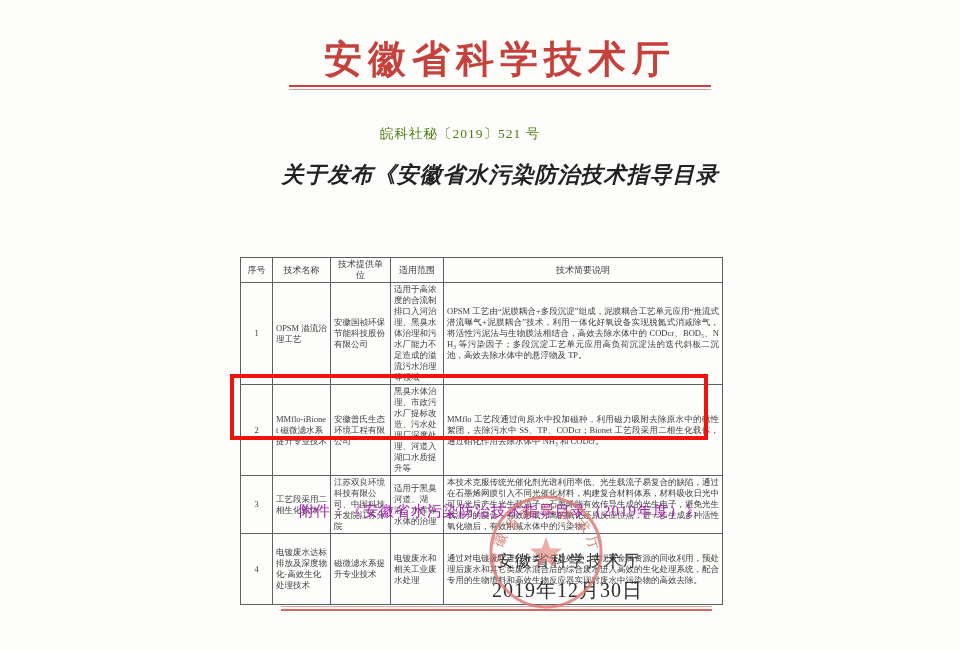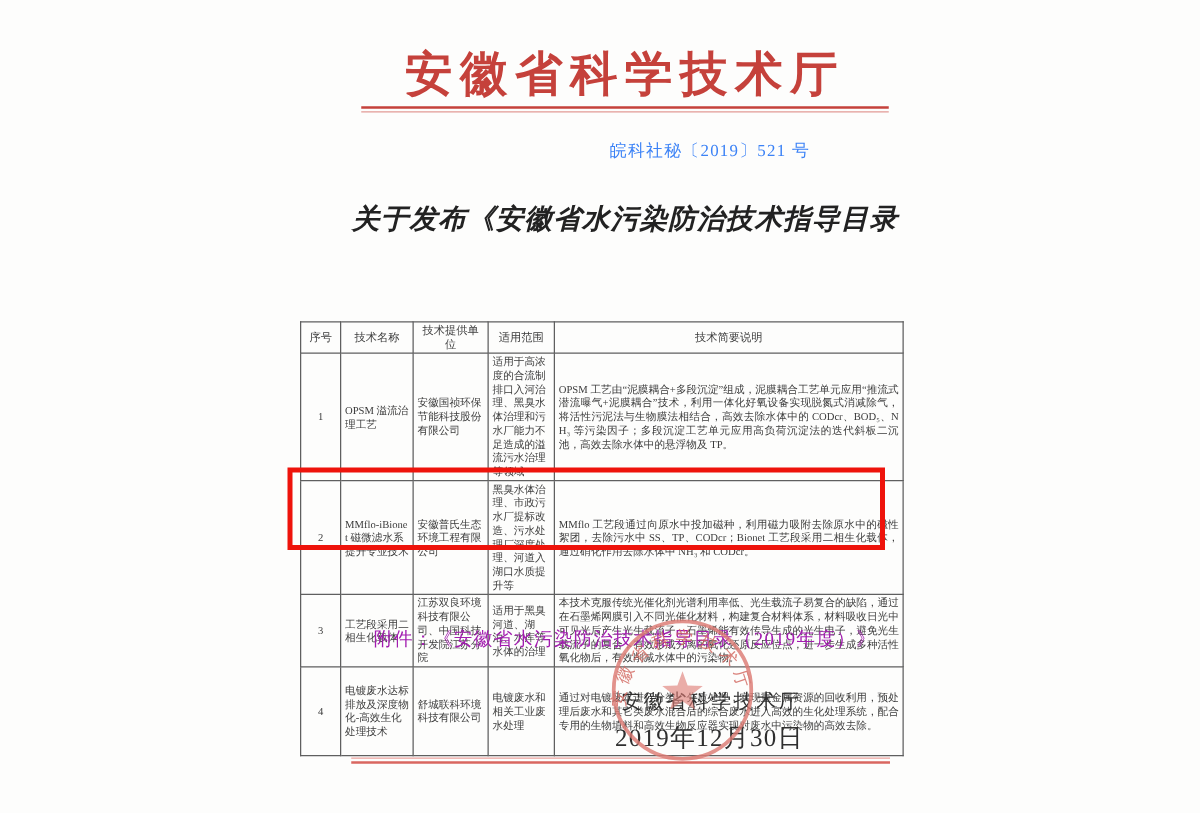--- a/index.html
+++ b/index.html
@@ -12,22 +12,22 @@
   .abs{position:absolute;}
 
   .agency-header{
     left:240px;top:34px;width:520px;text-align:center;
     font-size:38px;font-weight:bold;color:#c5413b;letter-spacing:6px;
   }
   .rule-main{left:289px;top:85px;width:422px;height:2px;background:#c5413b;}
   .rule-main-2{left:289px;top:89px;width:422px;height:1px;background:#e29a95;}
 
   .doc-number{
-    left:380px;top:112px;width:268px;text-align:right;
-    font-size:13.5px;color:#3b82f6;letter-spacing:1px;
+    left:380px;top:125px;width:268px;
+    font-size:13.5px;color:#4d7c0f;letter-spacing:1px;
   }
 
   .main-title{
     left:240px;top:161px;width:520px;text-align:center;
     font-size:22px;font-weight:bold;line-height:28px;color:#222;letter-spacing:1px;font-style:italic;
   }
 
   table.doc-table{
     position:absolute;left:240px;top:257px;width:482px;
     border-collapse:collapse;table-layout:fixed;
@@ -116,21 +116,21 @@
   <tr class="row-3">
     <td class="cell-no">3</td>
     <td>工艺段采用二相生化载体</td>
     <td>江苏双良环境科技有限公司、中国科技开发院江苏分院</td>
     <td>适用于黑臭河道、湖泊、水库等水体的治理</td>
     <td class="cell-summary">本技术克服传统光催化剂光谱利用率低、光生载流子易复合的缺陷，通过在石墨烯网膜引入不同光催化材料，构建复合材料体系，材料吸收日光中可见光后产生光生载流子，石墨烯能有效传导生成的光生电子，避免光生载流子的复合，有效形成分离的氧化还原反应位点，进一步生成多种活性氧化物后，有效削减水体中的污染物。</td>
   </tr>
   <tr class="row-4">
     <td class="cell-no">4</td>
     <td>电镀废水达标排放及深度物化-高效生化处理技术</td>
-    <td>舒城联科环境科技有限公司</td>
+    <td>磁微滤水系提升专业技术</td>
     <td>电镀废水和相关工业废水处理</td>
     <td class="cell-summary">通过对电镀废水进行分类、分质处理，实现重金属资源的回收利用，预处理后废水和其它类废水混合后的综合废水进入高效的生化处理系统，配合专用的生物填料和高效生物反应器实现对废水中污染物的高效去除。</td>
   </tr>
 </tbody>
   </table>
 
 <div class="abs annotation-box"></div>
 
 <div class="abs attachment-line">附件：《安徽省水污染防治技术指导目录（2019年度）》</div>
 

